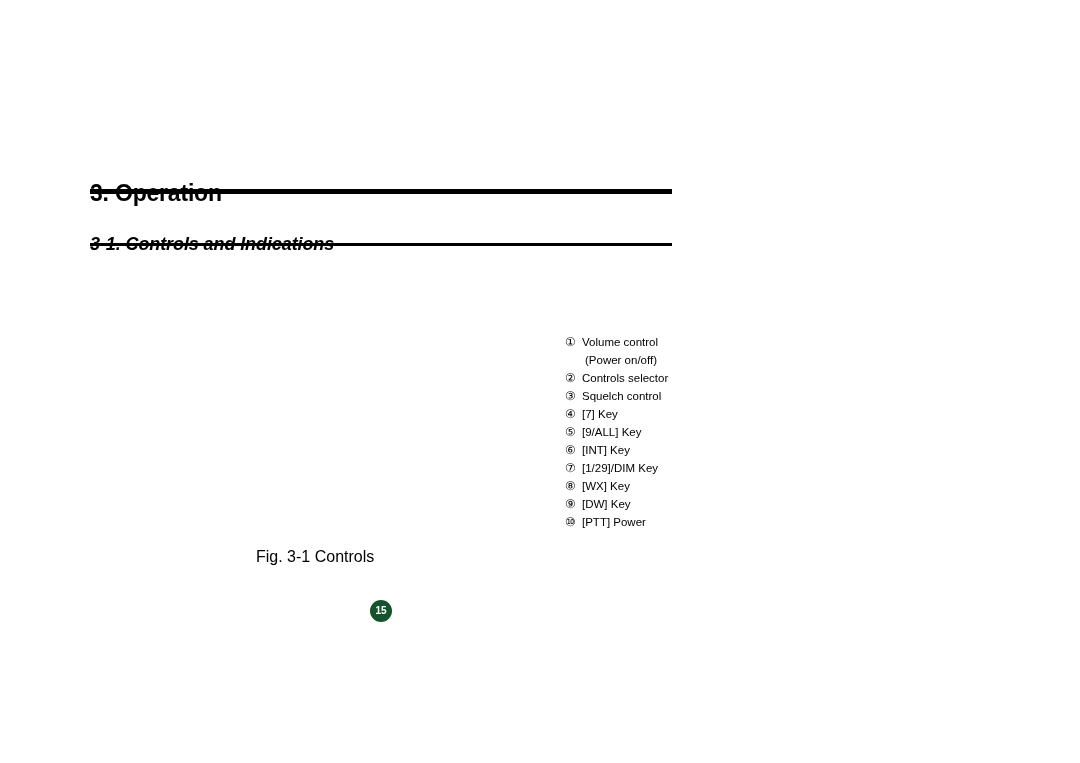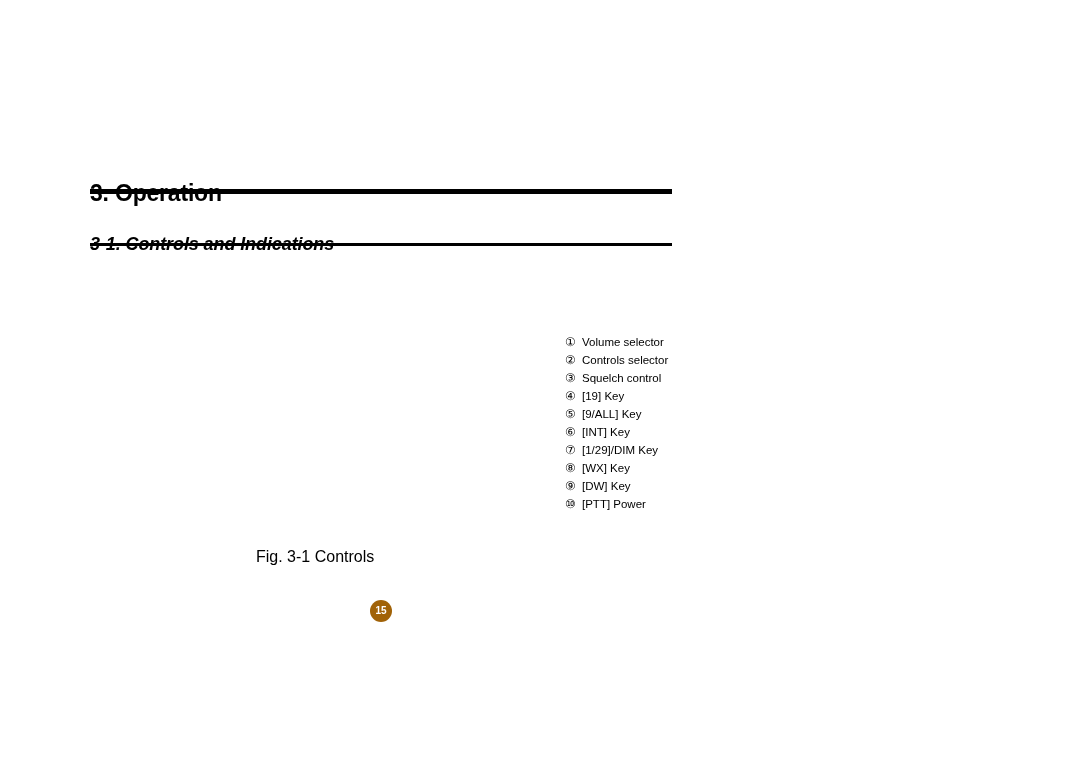--- a/index.html
+++ b/index.html
@@ -111,21 +111,21 @@
   }
 
   
   .page-badge {
     position: absolute;
     left: 370px;
     top: 600px;
     width: 22px;
     height: 22px;
     border-radius: 50%;
-    background: #a16207;
+    background: #14532d;
     color: #ffffff;
     font-size: 10px;
     font-weight: bold;
     display: flex;
     align-items: center;
     justify-content: center;
     line-height: 1;
   }
 </style>
 </head>
@@ -141,36 +141,37 @@
 
   <div class="rule-thin"></div>
 
   <div class="figure-area"></div>
 
   <div class="figure-caption">Fig. 3-1 Controls</div>
 
   <div class="legend">
     <div class="legend-item">
       <span class="legend-marker">①</span>
-      <span class="legend-label">Volume selector</span>
-    </div>
+      <span class="legend-label">Volume control</span>
+    </div>
+    <div class="legend-subitem">(Power on/off)</div>
 
     <div class="legend-item">
       <span class="legend-marker">②</span>
       <span class="legend-label">Controls selector</span>
     </div>
 
     <div class="legend-item">
       <span class="legend-marker">③</span>
       <span class="legend-label">Squelch control</span>
     </div>
 
     <div class="legend-item">
       <span class="legend-marker">④</span>
-      <span class="legend-label">[19] Key</span>
+      <span class="legend-label">[7] Key</span>
     </div>
 
     <div class="legend-item">
       <span class="legend-marker">⑤</span>
       <span class="legend-label">[9/ALL] Key</span>
     </div>
 
     <div class="legend-item">
       <span class="legend-marker">⑥</span>
       <span class="legend-label">[INT] Key</span>

